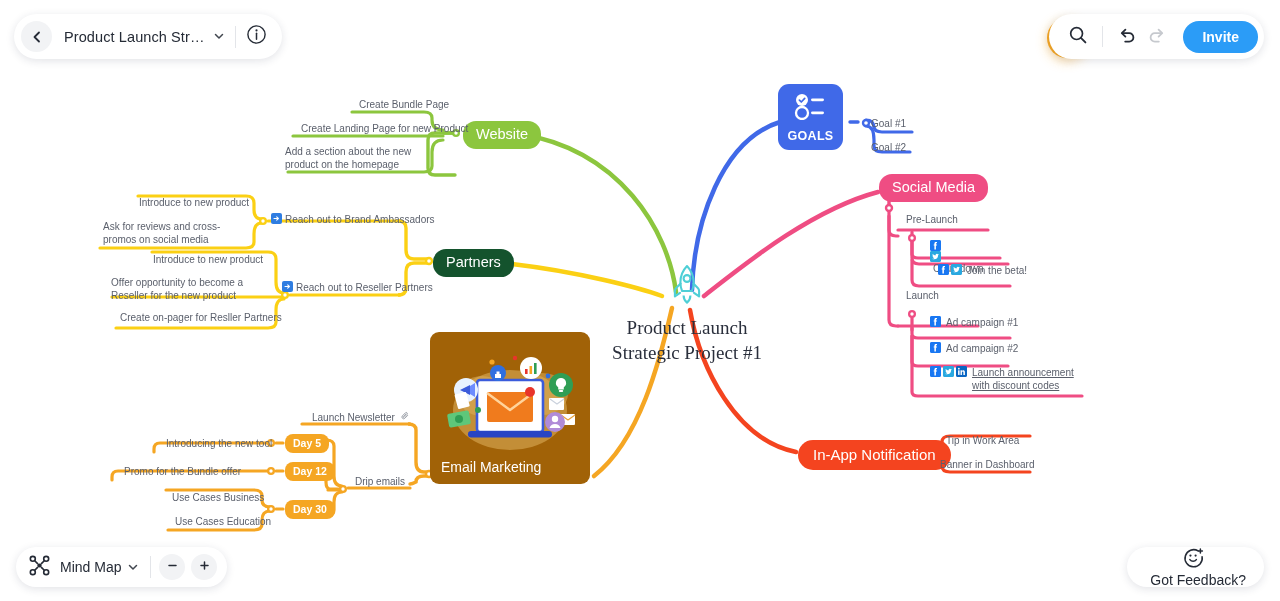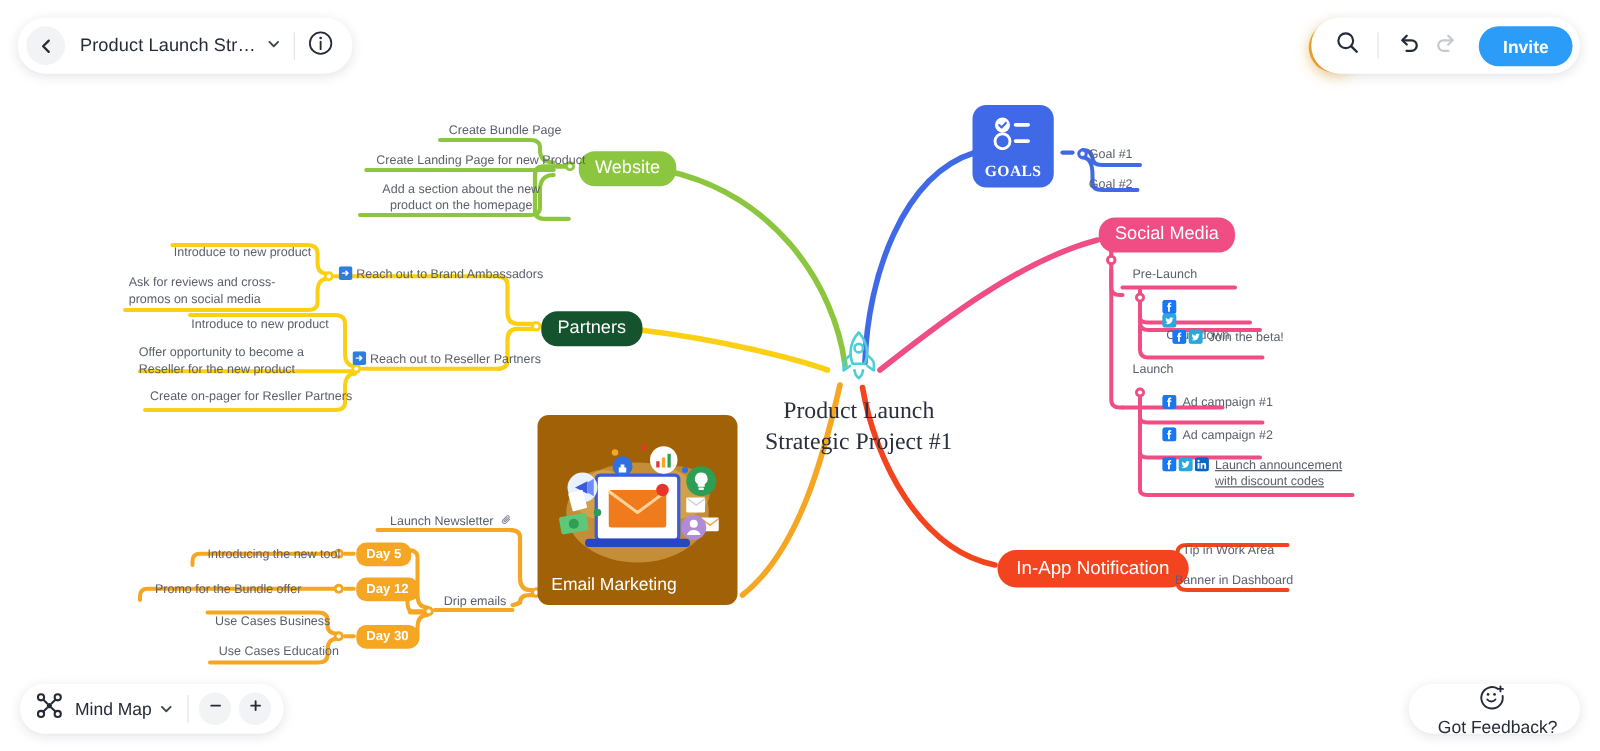--- a/index.html
+++ b/index.html
@@ -141,21 +141,21 @@
   
   .goals-card {
     position: absolute; left: 778px; top: 84px;
     width: 65px; height: 66px;
     background: #4069e8; border-radius: 11px;
     display: flex; flex-direction: column;
     align-items: center; justify-content: flex-start;
     padding-top: 9px;
     cursor: pointer;
   }
-  .goals-label { color:#fff; font-size: 12.5px; font-weight: bold; letter-spacing:.3px; margin-top: 5px; font-family: Liberation Serif, serif;}
+  .goals-label { color:#fff; font-size: 12.5px; font-weight: bold; letter-spacing:.3px; margin-top: 5px;}
 
   
   .email-card {
     position: absolute; left: 430px; top: 332px;
     width: 160px; height: 152px;
     background: #a16207; border-radius: 9px;
     cursor: pointer; overflow: hidden;
   }
   .email-card-label {
     position: absolute; left: 11px; bottom: 9px;
@@ -489,21 +489,21 @@
     <div class="pill red">In-App Notification</div>
   </div>
   <div class="node leaf" style="left:946px; top:434px;">Tip in Work Area</div>
   <div class="node leaf" style="left:940px; top:458px;">Banner in Dashboard</div>
 
   <div class="node" style="left:463px; top:121px;">
     <div class="pill green">Website</div>
   </div>
   <div class="node leaf" style="left:359px; top:98px;">Create Bundle Page</div>
   <div class="node leaf" style="left:301px; top:122px;">Create Landing Page for new Product</div>
-  <div class="node leaf wrap" style="left:295px; top:145px; width:148px;text-align:center;">Add a section about the new product on the homepage</div>
+  <div class="node leaf wrap" style="left:285px; top:145px; width:148px;">Add a section about the new product on the homepage</div>
 
   <div class="node" style="left:433px; top:249px;">
     <div class="pill yellow">Partners</div>
   </div>
 
   <div class="node leaf leaf-row" style="left:271px; top:213px;">
     <span style="flex:none;">
       <svg width="11" height="11" viewBox="0 0 11 11">
           <rect width="11" height="11" rx="2" fill="#2f7de1"></rect>
           <path d="M3 5.5h4.1M5.7 3.9l1.7 1.6-1.7 1.6" fill="none" stroke="#fff" stroke-width="1.1" stroke-linecap="round" stroke-linejoin="round"></path>

